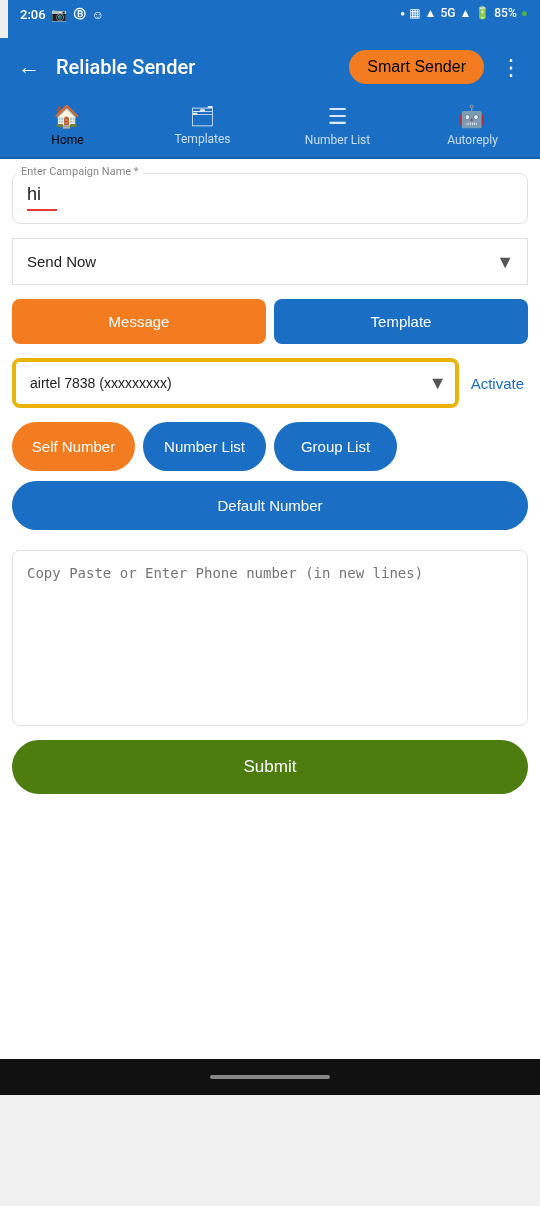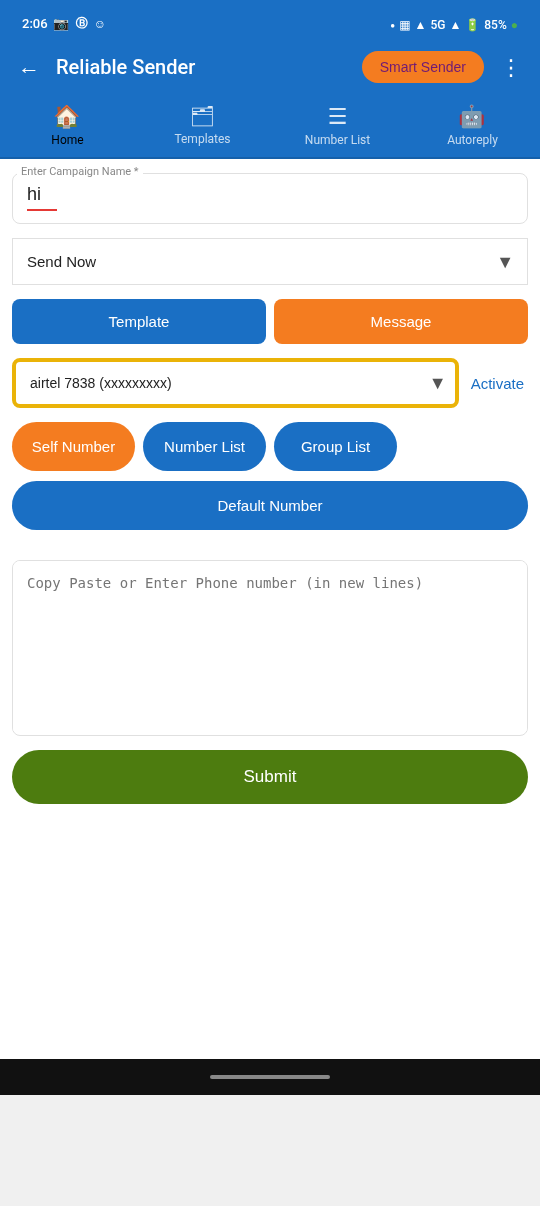--- a/index.html
+++ b/index.html
@@ -11,25 +11,26 @@
       font-family: 'Roboto', Arial, sans-serif;
       overflow-x: hidden;
     }
 
     
     .status-bar {
       background: #1a6fc4;
       color: white;
       display: flex;
       justify-content: space-between;
-      align-items: flex-end;
-      padding: 6px 22px;
+      align-items: flex-start;
+      padding: 6px 12px;
       height: 38px;
       font-size: 13px;
       font-weight: 500;
+      margin-left: 8px;
     }
     .status-left { display: flex; align-items: center; gap: 6px; }
     .status-right { display: flex; align-items: center; gap: 4px; font-size: 12px; }
 
     
     .header {
       background: #1a6fc4;
       display: flex;
       align-items: center;
       padding: 8px 14px;
@@ -37,25 +38,25 @@
       height: 58px;
     }
     .header-title {
       color: white;
       font-size: 20px;
       font-weight: 500;
       flex: 1;
     }
     .smart-sender-btn {
       background: #f47c20;
-      color: #701a75;
+      color: #000000;
       border: none;
       border-radius: 24px;
       padding: 8px 18px;
-      font-size: 14px;
+      font-size: 16px;
       font-weight: 500;
       cursor: pointer;
       text-align: center;
     }
     .more-icon {
       color: white;
       font-size: 22px;
       cursor: pointer;
       padding: 0 4px;
     }
@@ -269,21 +270,21 @@
     .default-number-btn {
       width: 100%;
       padding: 16px;
       border: none;
       border-radius: 26px;
       background: #1a6fc4;
       color: white;
       font-size: 15px;
       font-weight: 500;
       cursor: pointer;
-      margin-bottom: 30px;
+      margin-bottom: 20px;
     }
 
     
     .phone-textarea-wrapper {
       margin-bottom: 14px;
       border: 1.5px solid #e0e0e0;
       border-radius: 8px;
       overflow: hidden;
     }
     .phone-textarea {
@@ -387,22 +388,22 @@
   <div class="select-wrapper field-group">
     <select class="select-field">
       <option>Send Now</option>
       <option>Schedule</option>
     </select>
     <span class="select-arrow">▼</span>
   </div>
 
   
   <div class="toggle-row">
+    <button class="toggle-btn orange">Message</button>
     <button class="toggle-btn blue">Template</button>
-    <button class="toggle-btn orange">Message</button>
   </div>
 
   
 
   
   <div class="sender-row">
     <div class="sender-select-wrapper">
       <select class="sender-select">
         <option>airtel 7838 (xxxxxxxxx)</option>
       </select>

